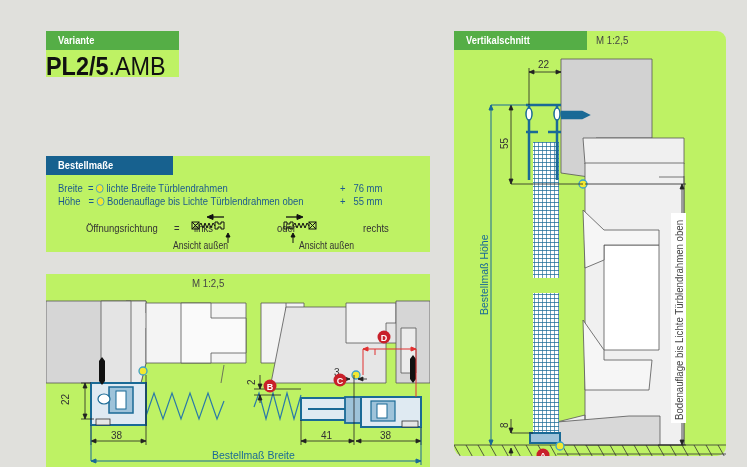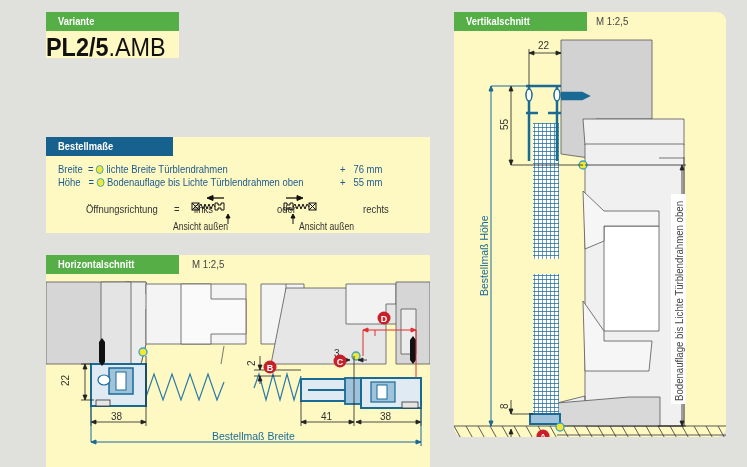--- a/index.html
+++ b/index.html
@@ -3,21 +3,21 @@
 <meta charset="utf-8">
 <style>
   * { box-sizing: border-box; margin: 0; padding: 0; }
   html, body { width: 747px; height: 467px; overflow: hidden; }
   body {
     background: #e0e0dc;
     font-family: "Liberation Sans", sans-serif;
     position: relative;
     color: #1c3f66;
   }
-  .panel { position: absolute; background: #fef9c3; }
+  .panel { position: absolute; background: #bef264; margin-top: 19px; }
   .hdr {
     position: absolute; left: 0; top: 0; height: 19px;
     color: #fff; font-weight: bold; font-size: 11px;
     line-height: 19px; padding-left: 12px;
     font-family: "Liberation Sans", sans-serif;
     transform-origin: left center;
   }
   .hdr span { display: inline-block; transform: scaleX(0.85); transform-origin: left center; }
   .hdr.green { background: #55ae46; }
   .hdr.blue { background: #17618f; }
@@ -111,21 +111,20 @@
       <rect x="263" y="66" width="7" height="7"></rect>
       <line x1="263" y1="66" x2="270" y2="73"></line>
         <line x1="270" y1="66" x2="263" y2="73"></line>
       <line x1="247" y1="87" x2="247" y2="80"></line>
       <polygon points="247,77 245,81 249,81" fill="#111"></polygon>
     </g>
   </svg>
 </div>
 
 <div class="panel" id="horiz">
-  <div class="hdr green"><span>Horizontalschnitt</span></div>
   <div class="scale" style="left:146px"><span>M 1:2,5</span></div>
 
   <svg style="position:absolute;left:0;top:19px" width="384" height="193">
 
     <g>
       <path d="M0,8 H100 V70 L95,90 H0 Z" fill="#d6d6d6" stroke="#555" stroke-width="0.8"></path>
       <path d="M80,8 H100 V20 H115 V35 H100 V70 L95,90 H80 Z" fill="#ececec" stroke="#555" stroke-width="0.8"></path>
       <path d="M55,8 H85 V90 H55 Z" fill="#e4e4e4" stroke="#555" stroke-width="0.8"></path>
       <path d="M100,10 H200 V70 H100 Z" fill="#f4f4f4" stroke="#555" stroke-width="0.8"></path>
       <path d="M135,10 H165 V25 H200 V60 H165 V70 H135 Z" fill="#fafafa" stroke="#555" stroke-width="0.8"></path>

